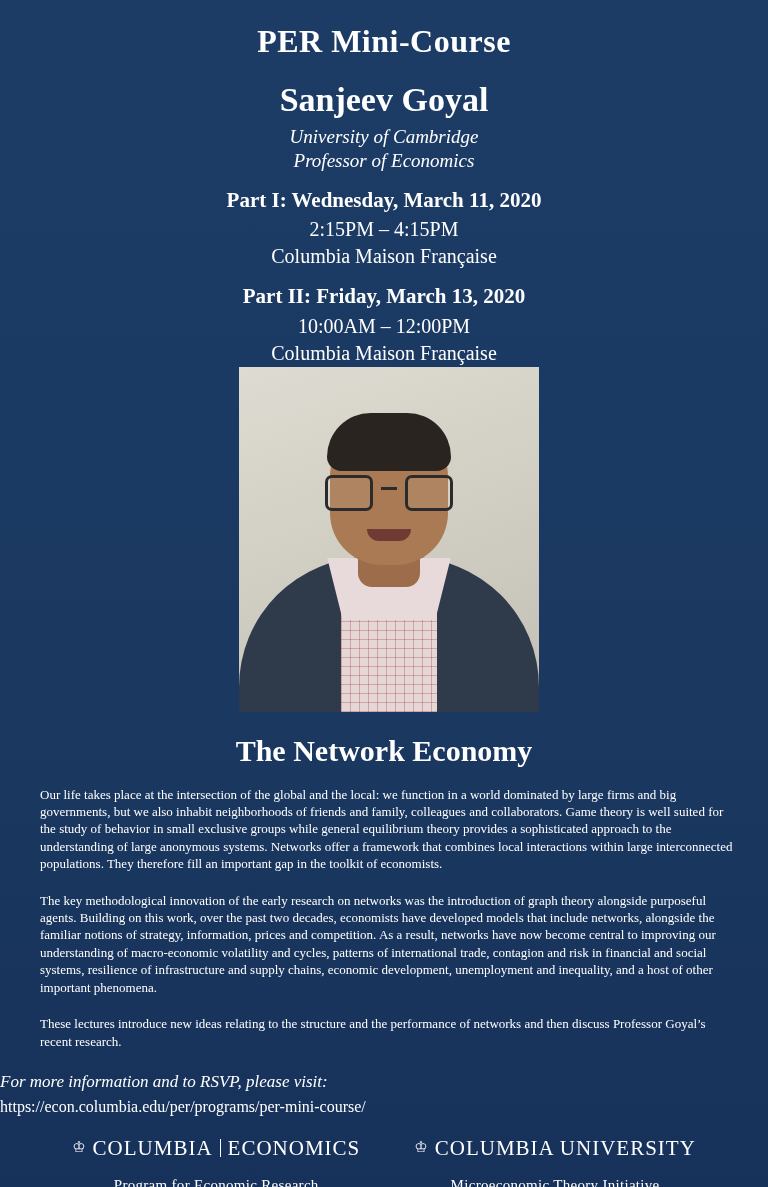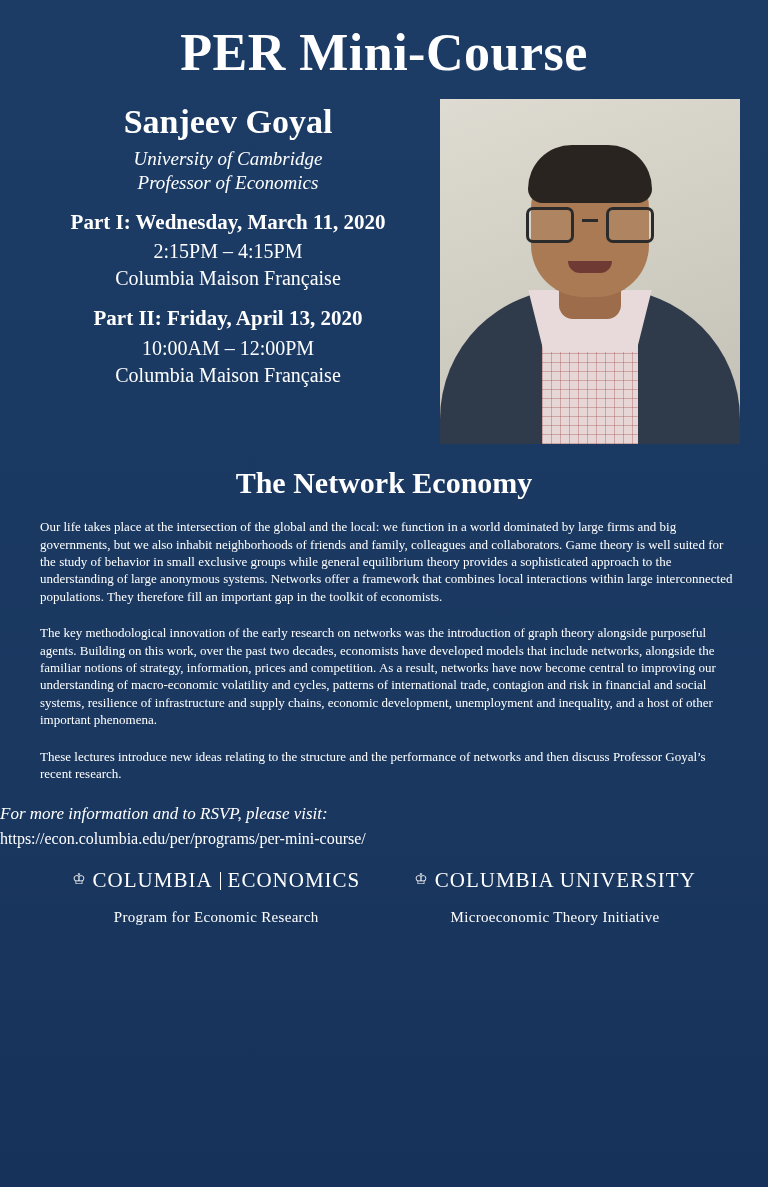--- a/index.html
+++ b/index.html
@@ -18,30 +18,30 @@
   .poster {
     position: relative;
     width: 768px;
     height: 1187px;
     box-sizing: border-box;
     background: linear-gradient(180deg, #1c3c66 0%, #1a3860 60%, #17325a 100%);
     padding: 0;
   }
   .title {
     text-align: center;
-    font-size: 52px;
+    font-size: 32px;
     font-weight: bold;
     letter-spacing: 0.5px;
     padding-top: 24px;
     line-height: 1.1;
   }
   .upper {
     display: flex;
-    flex-direction: row;
-    align-items: flex-start;
+    flex-direction: column;
+    align-items: center;
     padding: 18px 28px 0 28px;
     box-sizing: border-box;
   }
   .left-col {
     width: 400px;
     text-align: center;
     box-sizing: border-box;
     padding-top: 4px;
   }
   .speaker-name {
@@ -257,21 +257,21 @@
       <div class="speaker-role">University of Cambridge</div>
       <div class="speaker-role">Professor of Economics</div>
 
       <div class="session">
         <div class="sess-head">Part I:  Wednesday, March 11, 2020</div>
         <div class="sess-time">2:15PM – 4:15PM</div>
         <div class="sess-loc">Columbia Maison Française</div>
       </div>
 
       <div class="session">
-        <div class="sess-head">Part II:  Friday, April 13, 2020</div>
+        <div class="sess-head">Part II:  Friday, March 13, 2020</div>
         <div class="sess-time">10:00AM – 12:00PM</div>
         <div class="sess-loc">Columbia Maison Française</div>
       </div>
     </div>
 
     <div class="photo-col">
       <div class="photo">
         <div class="ph-bg"></div>
         <div class="ph-jacket"></div>
         <div class="ph-shirt"></div>

